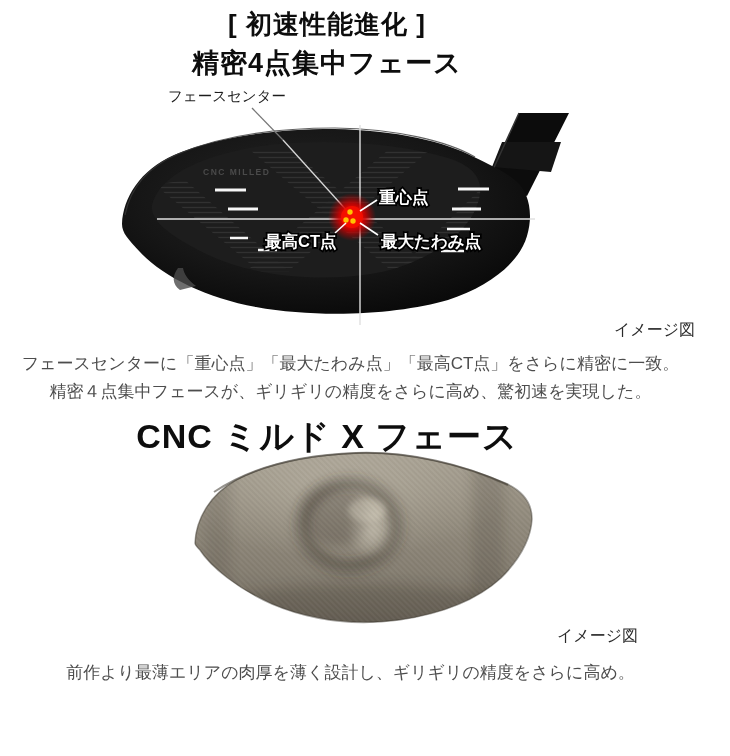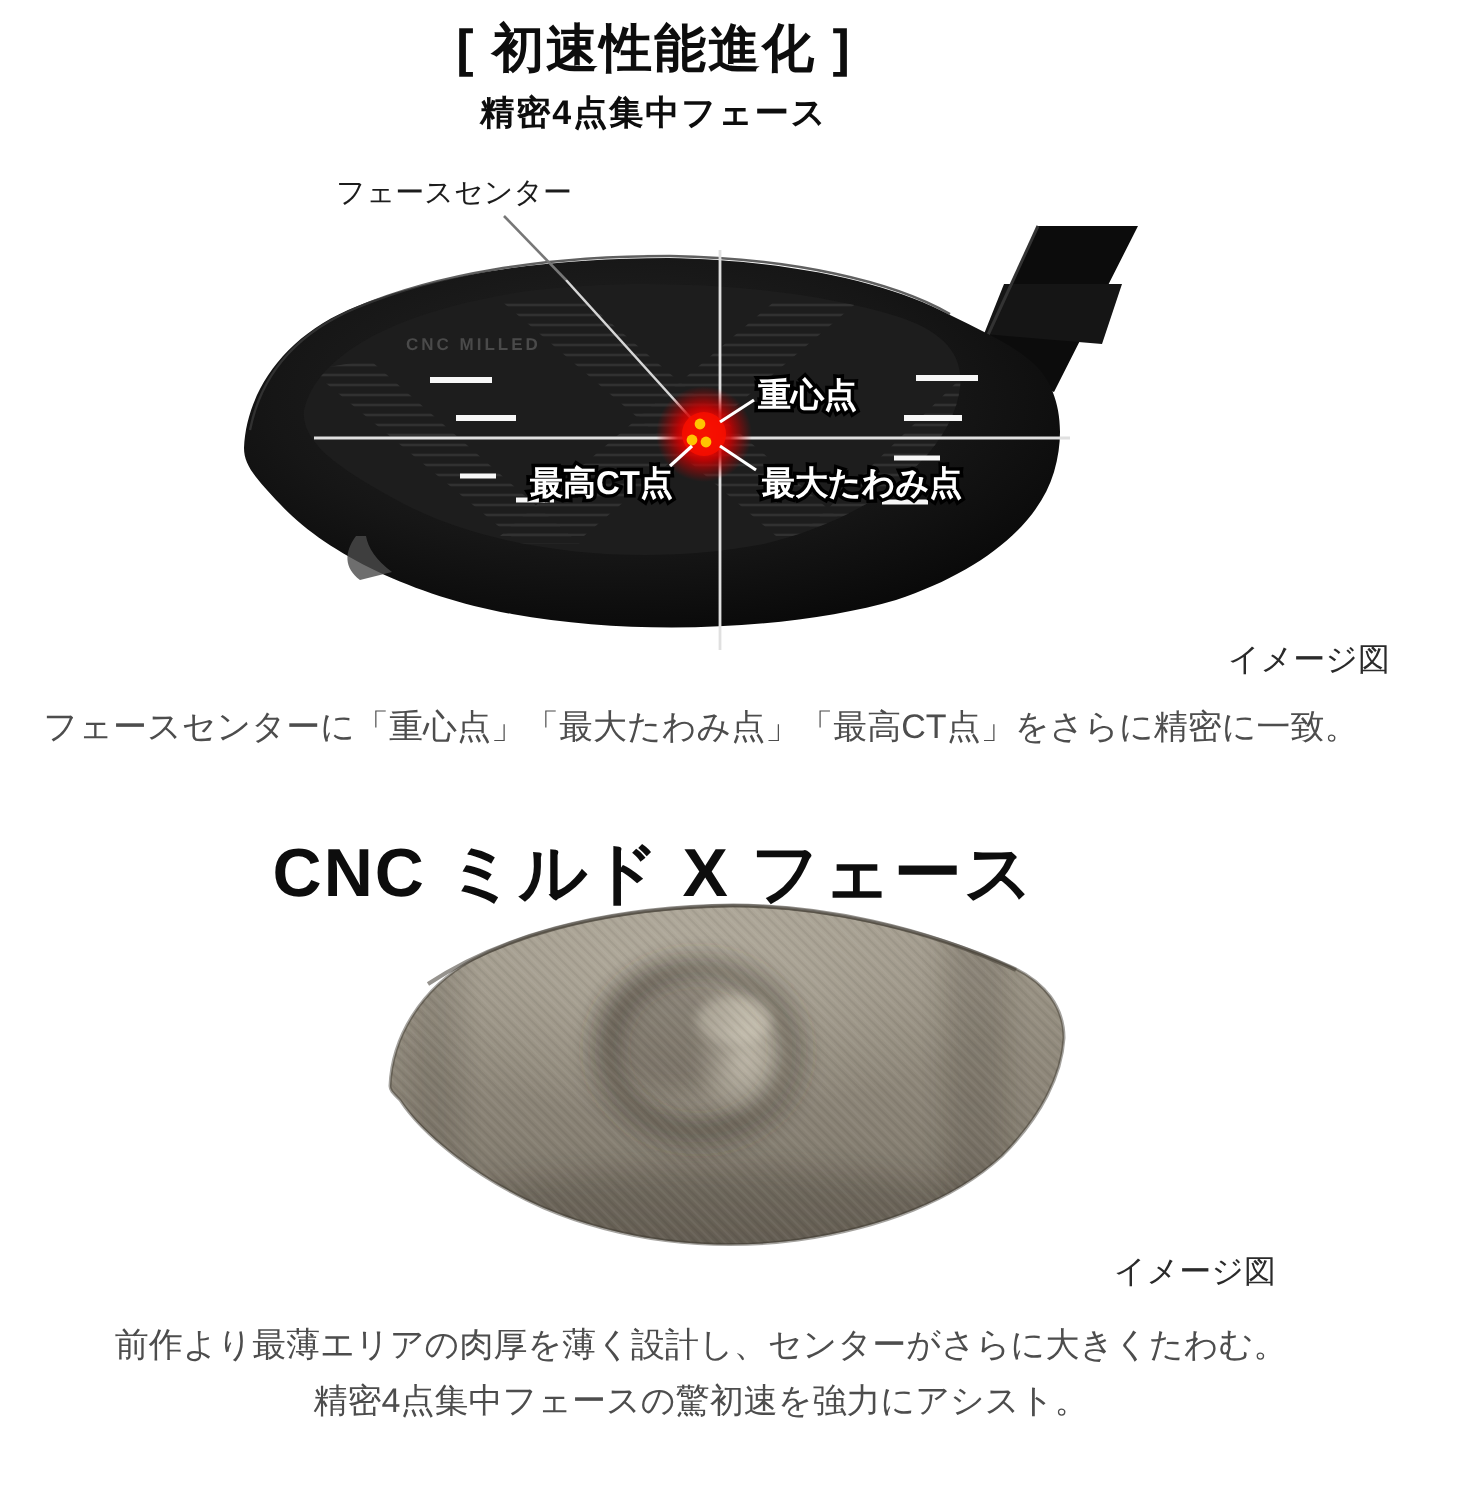--- a/index.html
+++ b/index.html
@@ -3,21 +3,21 @@
 <meta charset="utf-8">
 <style>
   html,body{margin:0;padding:0;background:#ffffff;}
   #page{
     position:relative;width:730px;height:756px;background:#ffffff;overflow:hidden;
     font-family:"Liberation Sans","DejaVu Sans",sans-serif;
   }
   .abs{position:absolute;}
   .center-line{left:0;width:654px;text-align:center;}
   .title1{top:7px;font-size:26px;font-weight:bold;color:#0d0d0d;letter-spacing:1px;}
-  .title2{top:45px;font-size:17px;font-weight:bold;color:#0d0d0d;letter-spacing:1px;}
+  .title2{top:45px;font-size:27px;font-weight:bold;color:#0d0d0d;letter-spacing:1px;}
   .title3{top:414px;font-size:34px;font-weight:bold;color:#0d0d0d;letter-spacing:1px;}
   .caption{font-size:16px;color:#2a2a2a;text-align:right;}
   .cap1{top:320px;right:35px;}
   .cap2{top:626px;right:92px;}
   .para{left:0;width:701px;text-align:center;font-size:17px;line-height:28px;color:#4d4d4d;}
   .para1{top:350px;}
   .para2{top:659px;}
   svg{display:block;}
   svg text{font-family:"Liberation Sans","DejaVu Sans",sans-serif;}
   .head-label{font-size:16.5px;font-weight:bold;fill:#ffffff;stroke:#000000;stroke-width:3.5px;paint-order:stroke;}
@@ -114,20 +114,21 @@
     <text class="pointer-label" x="168" y="101">フェースセンター</text>
     <text class="head-label" x="379" y="203">重心点</text>
     <text class="head-label" x="265" y="247">最高CT点</text>
     <text class="head-label" x="381" y="247">最大たわみ点</text>
   </svg>
 
   <div class="abs caption cap1">イメージ図</div>
 
   <div class="abs para para1">
     <div>フェースセンターに「重心点」「最大たわみ点」「最高CT点」をさらに精密に一致。</div>
+    <div>精密４点集中フェースが、ギリギリの精度をさらに高め、驚初速を実現した。</div>
   </div>
 
   <div class="abs center-line title3">CNC ミルド X フェース</div>
 
   <svg class="abs" style="left:0;top:448px;" width="730" height="195" viewBox="0 448 730 195">
     <defs>
       <linearGradient id="plateGrad" x1="0" y1="0" x2="0" y2="1">
         <stop offset="0%" stop-color="#a49d8f"></stop>
         <stop offset="35%" stop-color="#948d7f"></stop>
         <stop offset="70%" stop-color="#867f72"></stop>
@@ -181,17 +182,16 @@
         <path d="M195 543 C196 518,211 494,236 480 C268 463,312 455,356 453 C404 451,462 464,505 483 C523 491,532 504,532 519 C531 537,521 558,501 578 C477 600,441 614,399 620 C354 626,310 620,272 604 C238 589,211 567,200 550 C196 546,195 545,195 543 Z" fill="url(#diagTex)"></path>
       </g>
       <path d="M195 543 C196 518,211 494,236 480 C268 463,312 455,356 453 C404 451,462 464,505 483 C523 491,532 504,532 519 C531 537,521 558,501 578 C477 600,441 614,399 620 C354 626,310 620,272 604 C238 589,211 567,200 550 C196 546,195 545,195 543 Z" fill="none" stroke="#37322b" stroke-opacity="0.45" stroke-width="1.5"></path>
       <path d="M214 492 C250 468,300 455,356 453 C410 451,465 465,508 485" fill="none" stroke="#403a31" stroke-opacity="0.55" stroke-width="2"></path>
     </g>
   </svg>
 
   <div class="abs caption cap2">イメージ図</div>
 
   <div class="abs para para2">
-    <div>前作より最薄エリアの肉厚を薄く設計し、センターがさらに大きくたわむ。</div>
-    <div>精密4点集中フェースの驚初速を強力にアシスト。</div>
+    <div>前作より最薄エリアの肉厚を薄く設計し、ギリギリの精度をさらに高め。</div>
   </div>
 
 </div>
 
 </body></html>

